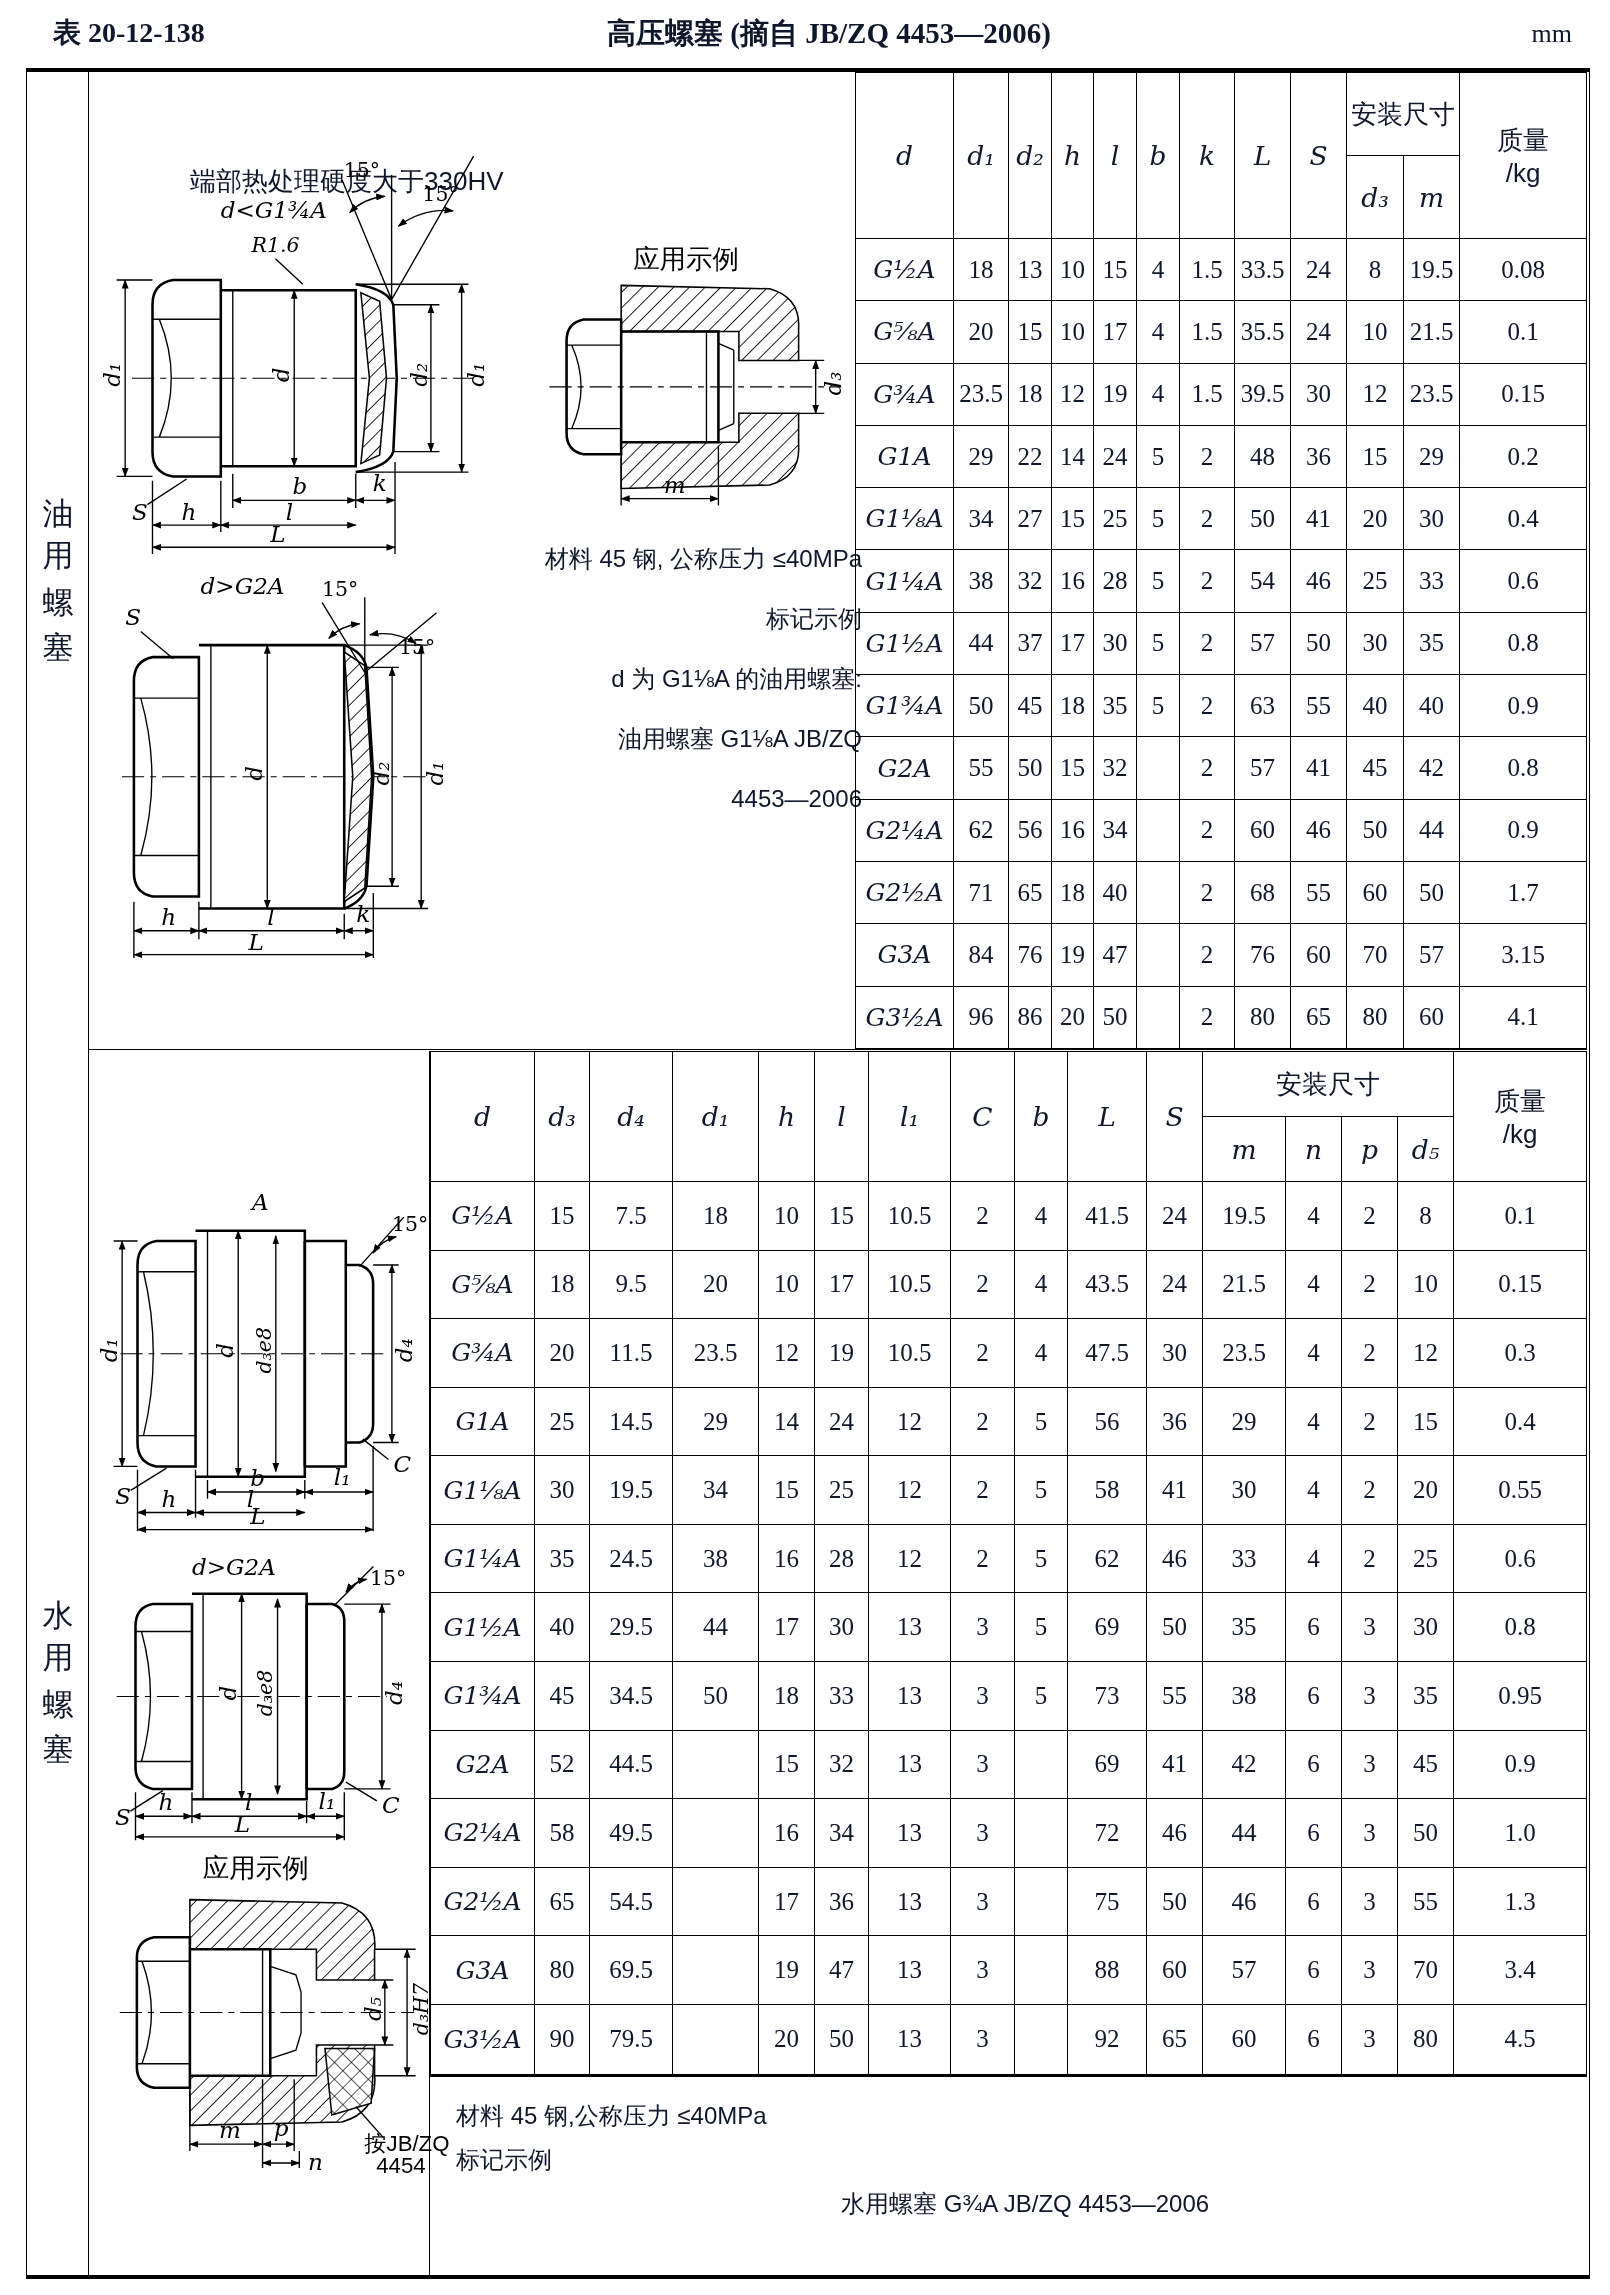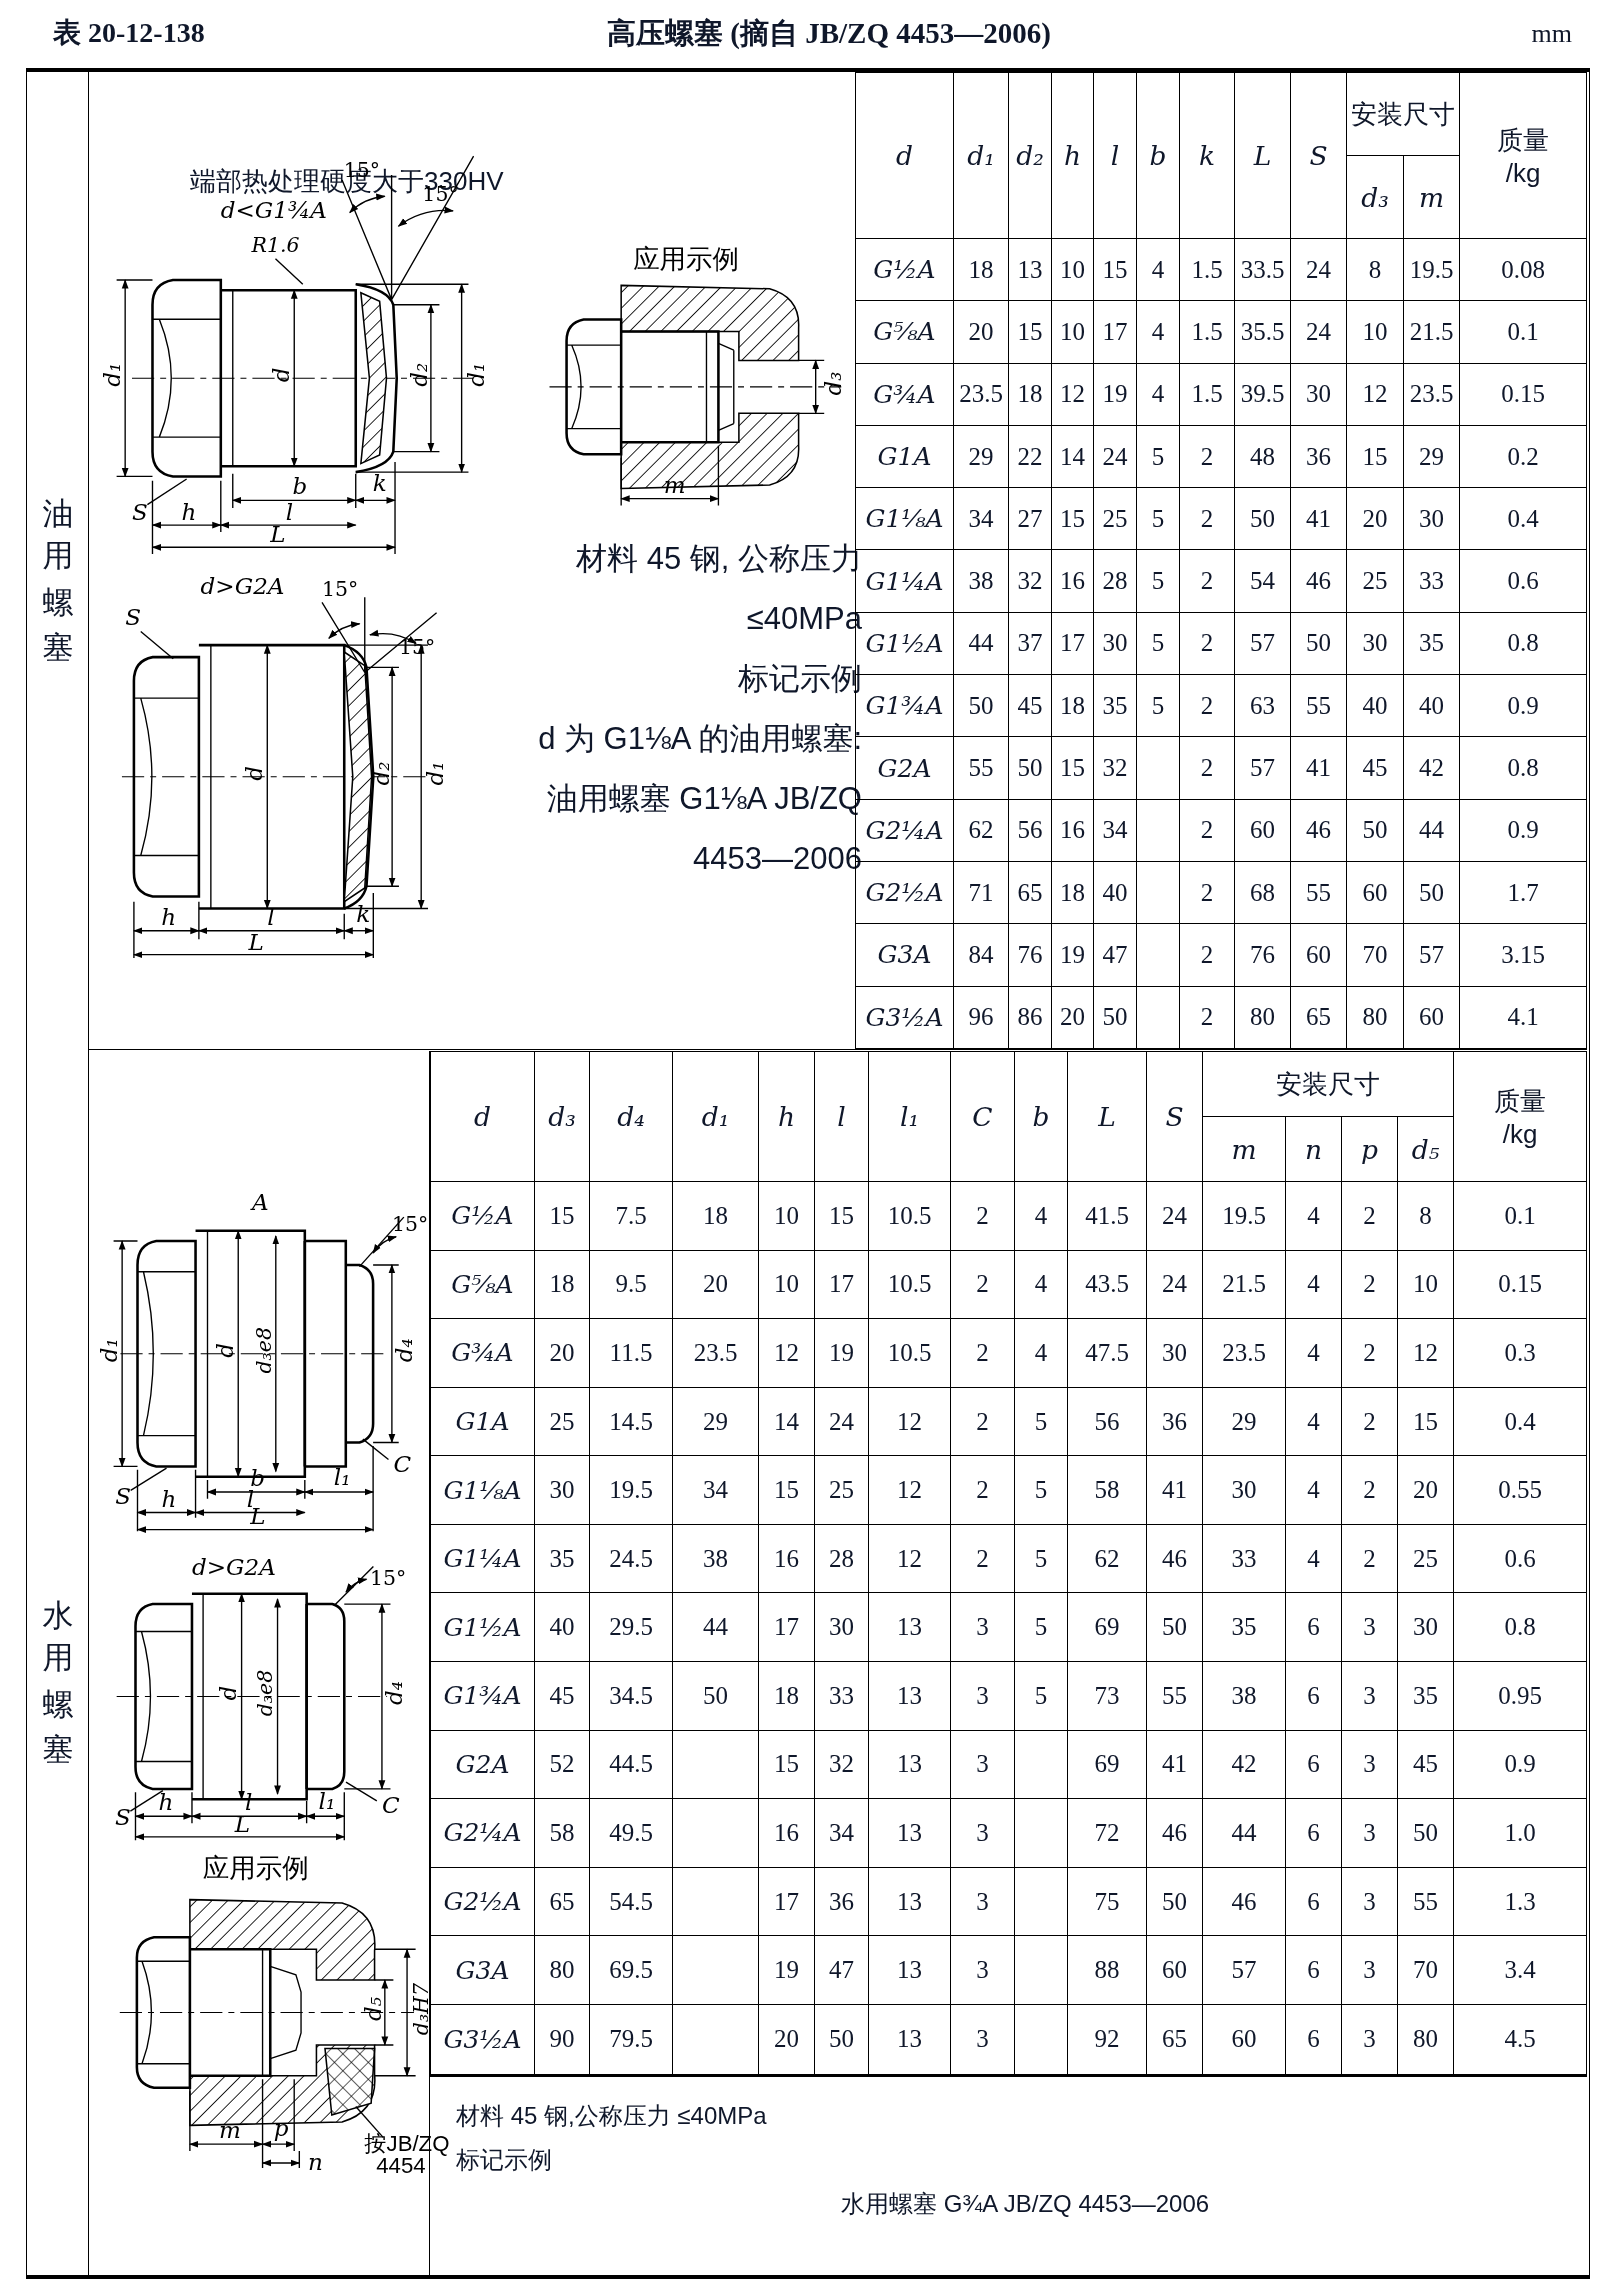--- a/index.html
+++ b/index.html
@@ -30,21 +30,21 @@
   table{border-collapse:collapse;table-layout:fixed;width:100%;height:100%;}
   td,th{border:1.7px solid #000;text-align:center;vertical-align:middle;padding:0;
         font-weight:normal;font-size:25px;font-family:"Liberation Serif",serif;}
   table.t2{border-bottom:3.4px solid #000;}
   thead.h1 tr.r1 th{height:82px;} thead.h1 tr.r2 th{height:82px;}
   thead.h2 tr.r1 th{height:64px;} thead.h2 tr.r2 th{height:64px;}
   .mi{font-style:italic;font-family:"DejaVu Serif",serif;font-size:26.5px;}
   .cjk{font-family:"Liberation Sans",sans-serif;font-size:26px;}
   tbody td:first-child{font-style:italic;font-family:"DejaVu Serif",serif;}
   
-  .oilnotes{position:absolute;left:406px;top:457px;width:367px;font-size:31px;line-height:60px;
+  .oilnotes{position:absolute;left:406px;top:457px;width:367px;font-size:24px;line-height:60px;
             font-family:"Liberation Sans",sans-serif;}
   .oilnotes .ind{padding-left:12px;} .oilnotes .out{margin-left:-24px;}
   .botnotes{position:absolute;left:0;top:1029px;right:0;bottom:0;padding:13.7px 0 0 26px;
             font-size:24px;line-height:44px;font-family:"Liberation Sans",sans-serif;}
   .botnotes .mark{margin-left:385px;}
   .hardnote{position:absolute;left:101px;top:92px;font-size:26px;
             font-family:"Liberation Sans",sans-serif;white-space:nowrap;}
   
   svg{position:absolute;overflow:visible;}
   svg .ol{fill:none;stroke:#000;stroke-width:3;}

